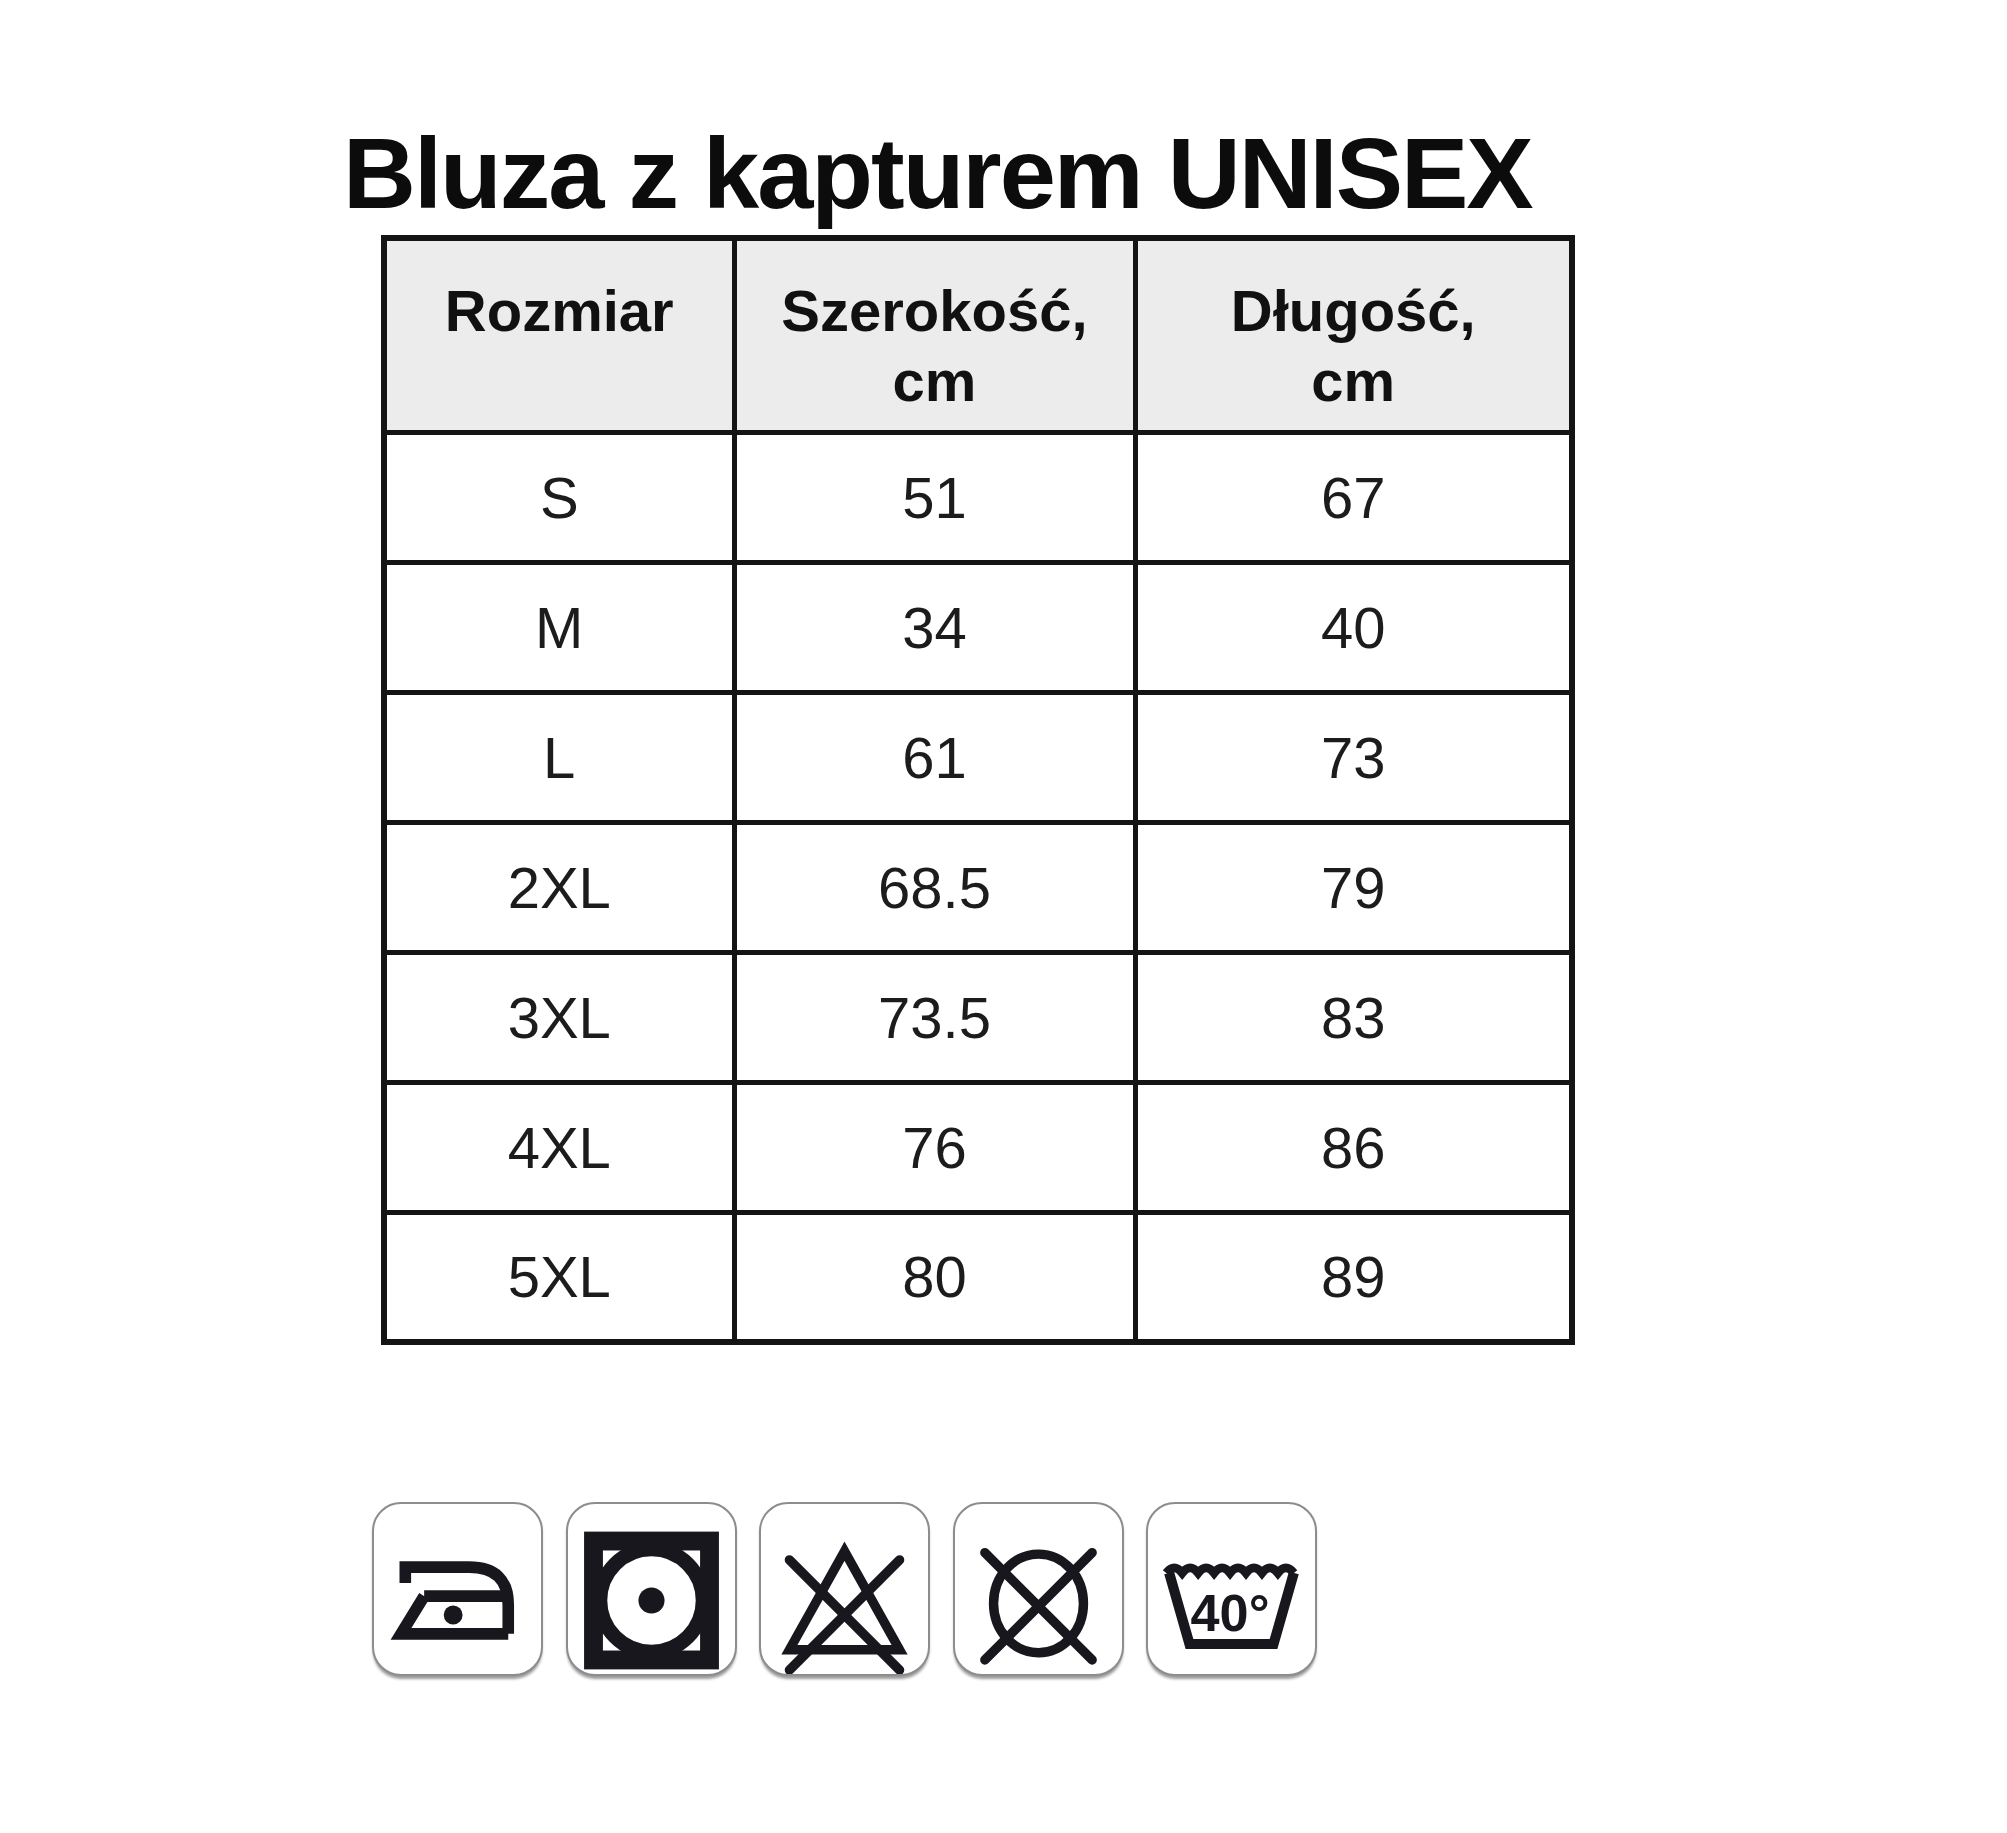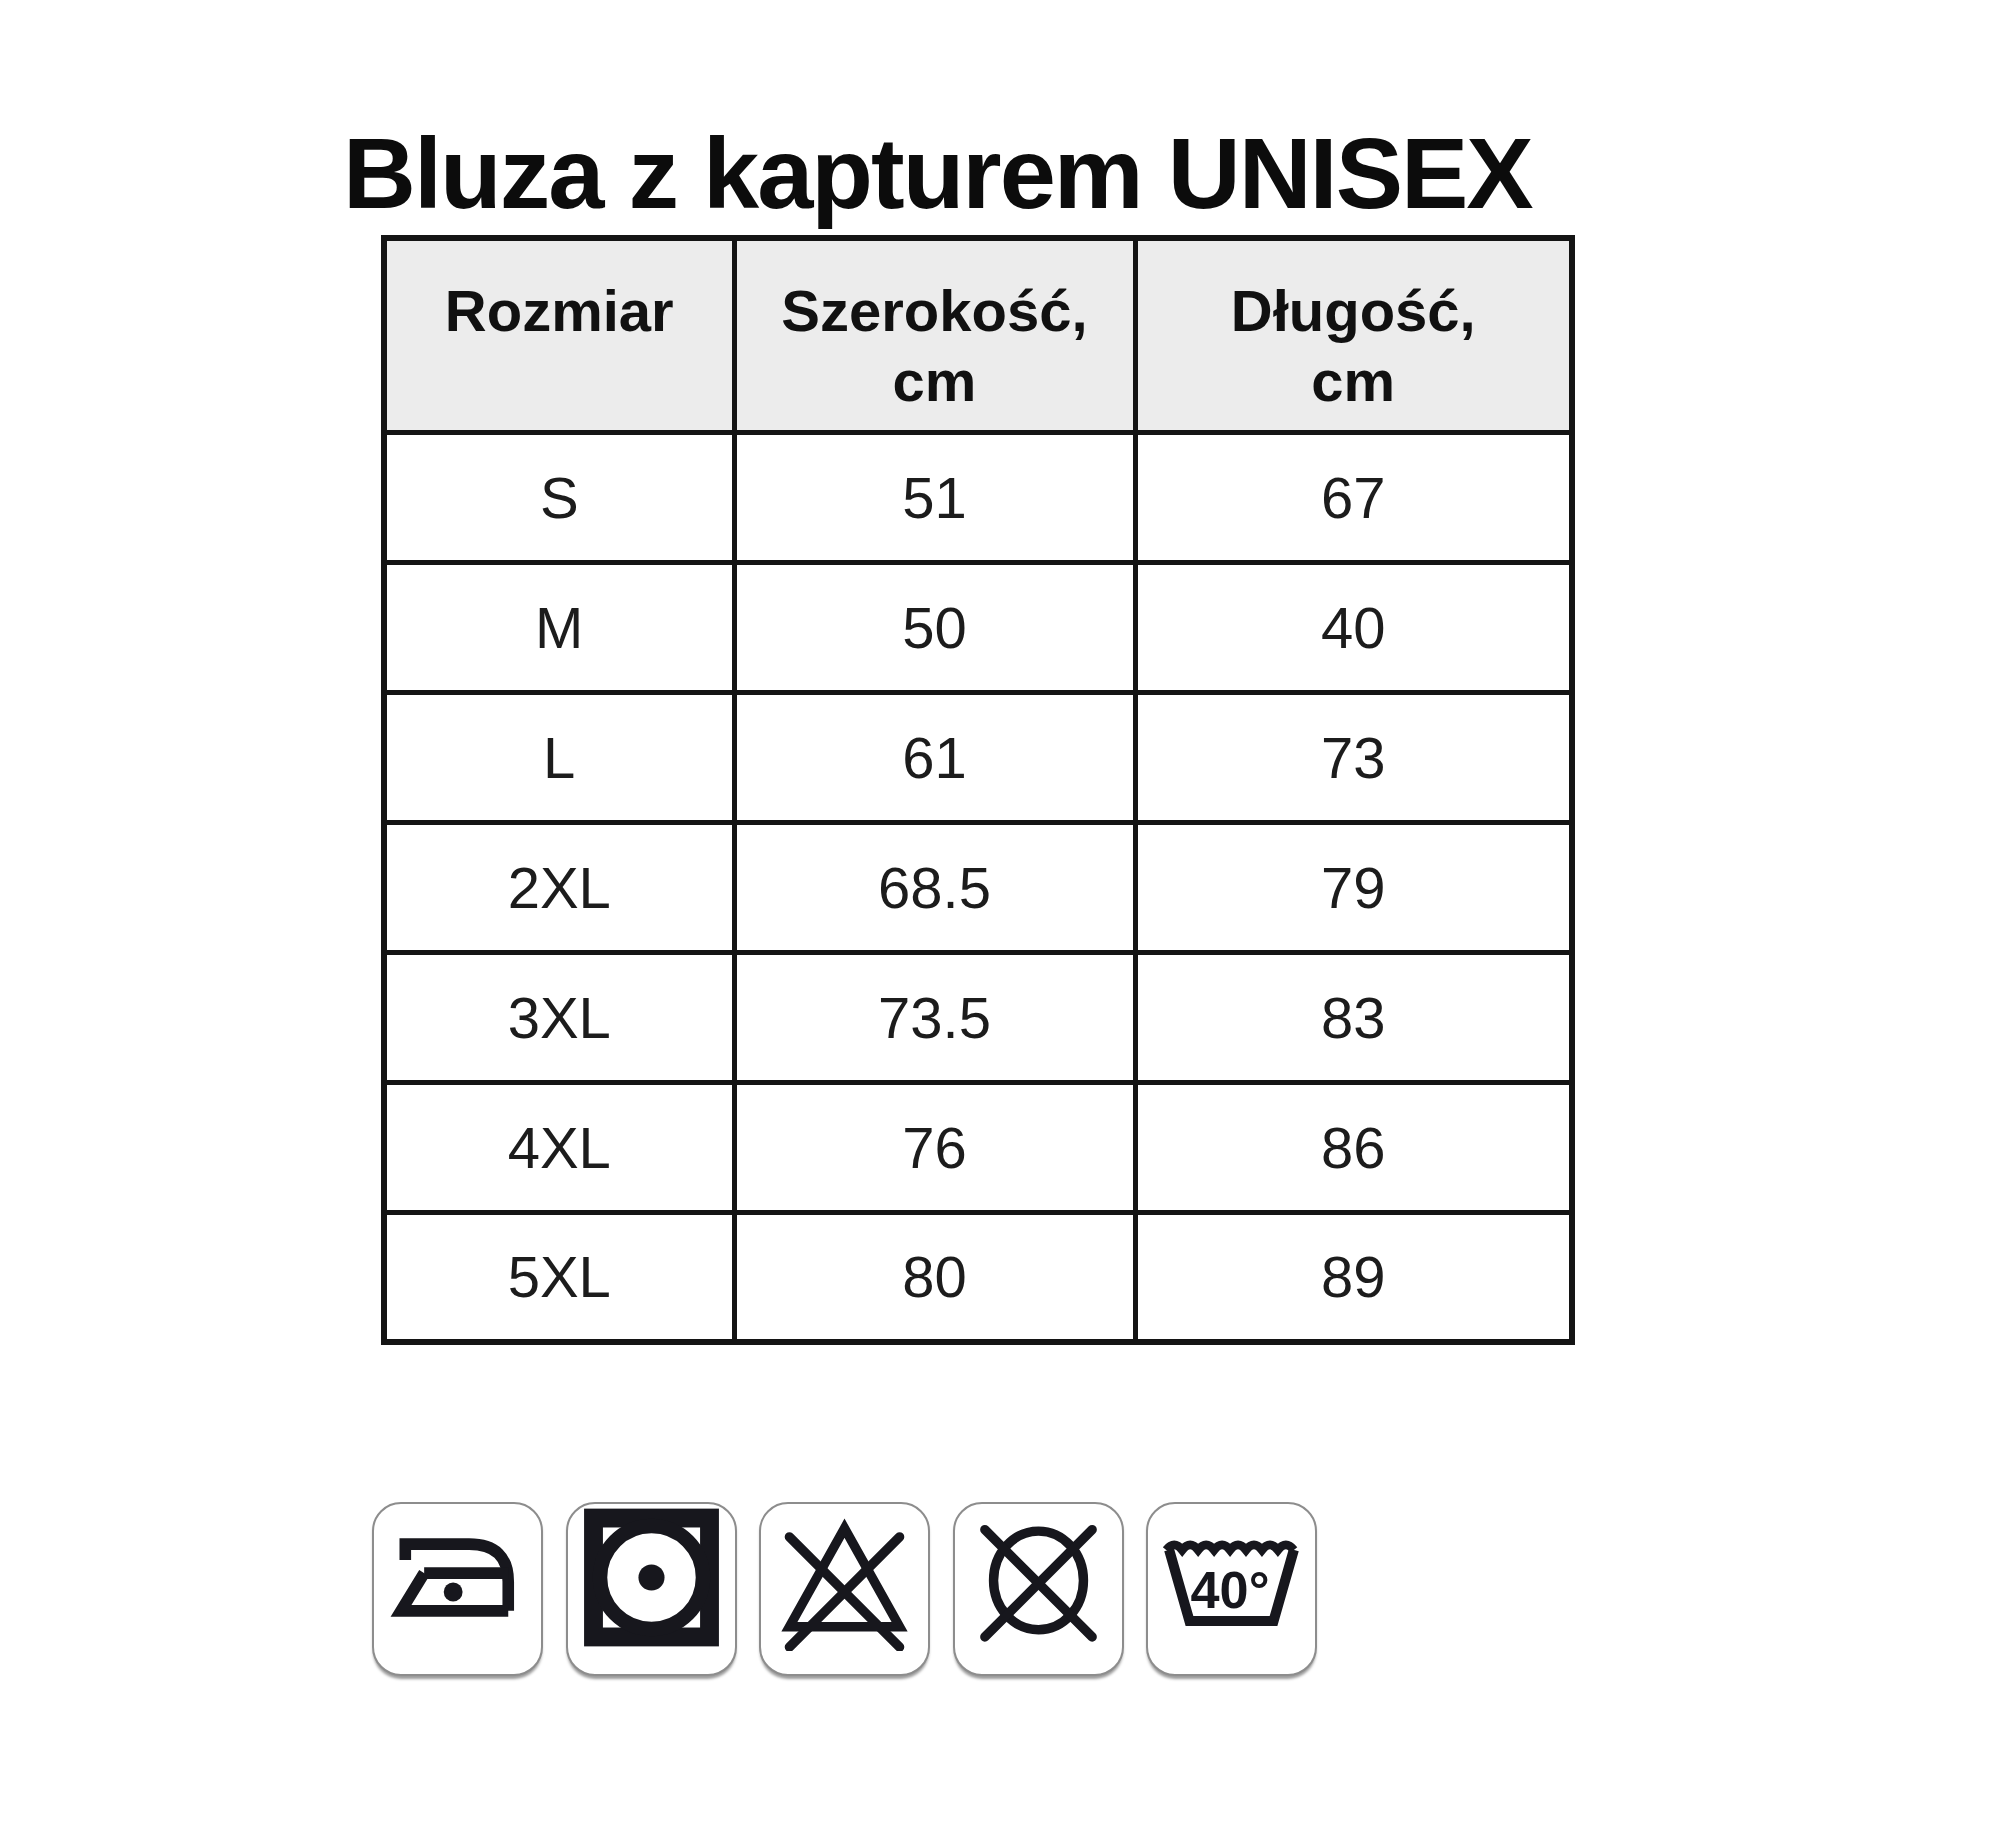--- a/index.html
+++ b/index.html
@@ -29,21 +29,21 @@
   .size-table tbody tr{height:130px;}
   .size-table td{font-size:58px;font-weight:400;color:#1c1c1c;}
   .hdr-line{display:block;}
   .care-row{
     position:absolute;left:372px;top:1502px;
     display:flex;gap:22.5px;
   }
   .care-btn{
     width:171px;height:174px;box-sizing:border-box;
     background:#ffffff;border:2.9px solid #8d8d8d;border-radius:29px;
-    display:flex;align-items:flex-start;justify-content:center;
+    display:flex;align-items:flex-end;justify-content:center;
     box-shadow:0 3.9px 2.9px -1px rgba(0,0,0,0.40);
   }
   .care-btn svg{display:block;}
   .glyph{stroke:#17171d;fill:none;}
   .glyph-fill{fill:#17171d;stroke:none;}
   .wash-num{
     font-family:"Liberation Sans",sans-serif;font-weight:700;
     fill:#17171d;
   }
 </style>
@@ -77,21 +77,21 @@
       </tr>
     </thead>
     <tbody>
       <tr>
         <td>S</td>
         <td>51</td>
         <td>67</td>
       </tr>
       <tr>
         <td>M</td>
-        <td>50</td>
+        <td>34</td>
         <td>40</td>
       </tr>
       <tr>
         <td>L</td>
         <td>61</td>
         <td>73</td>
       </tr>
       <tr>
         <td>2XL</td>
         <td>68.5</td>

